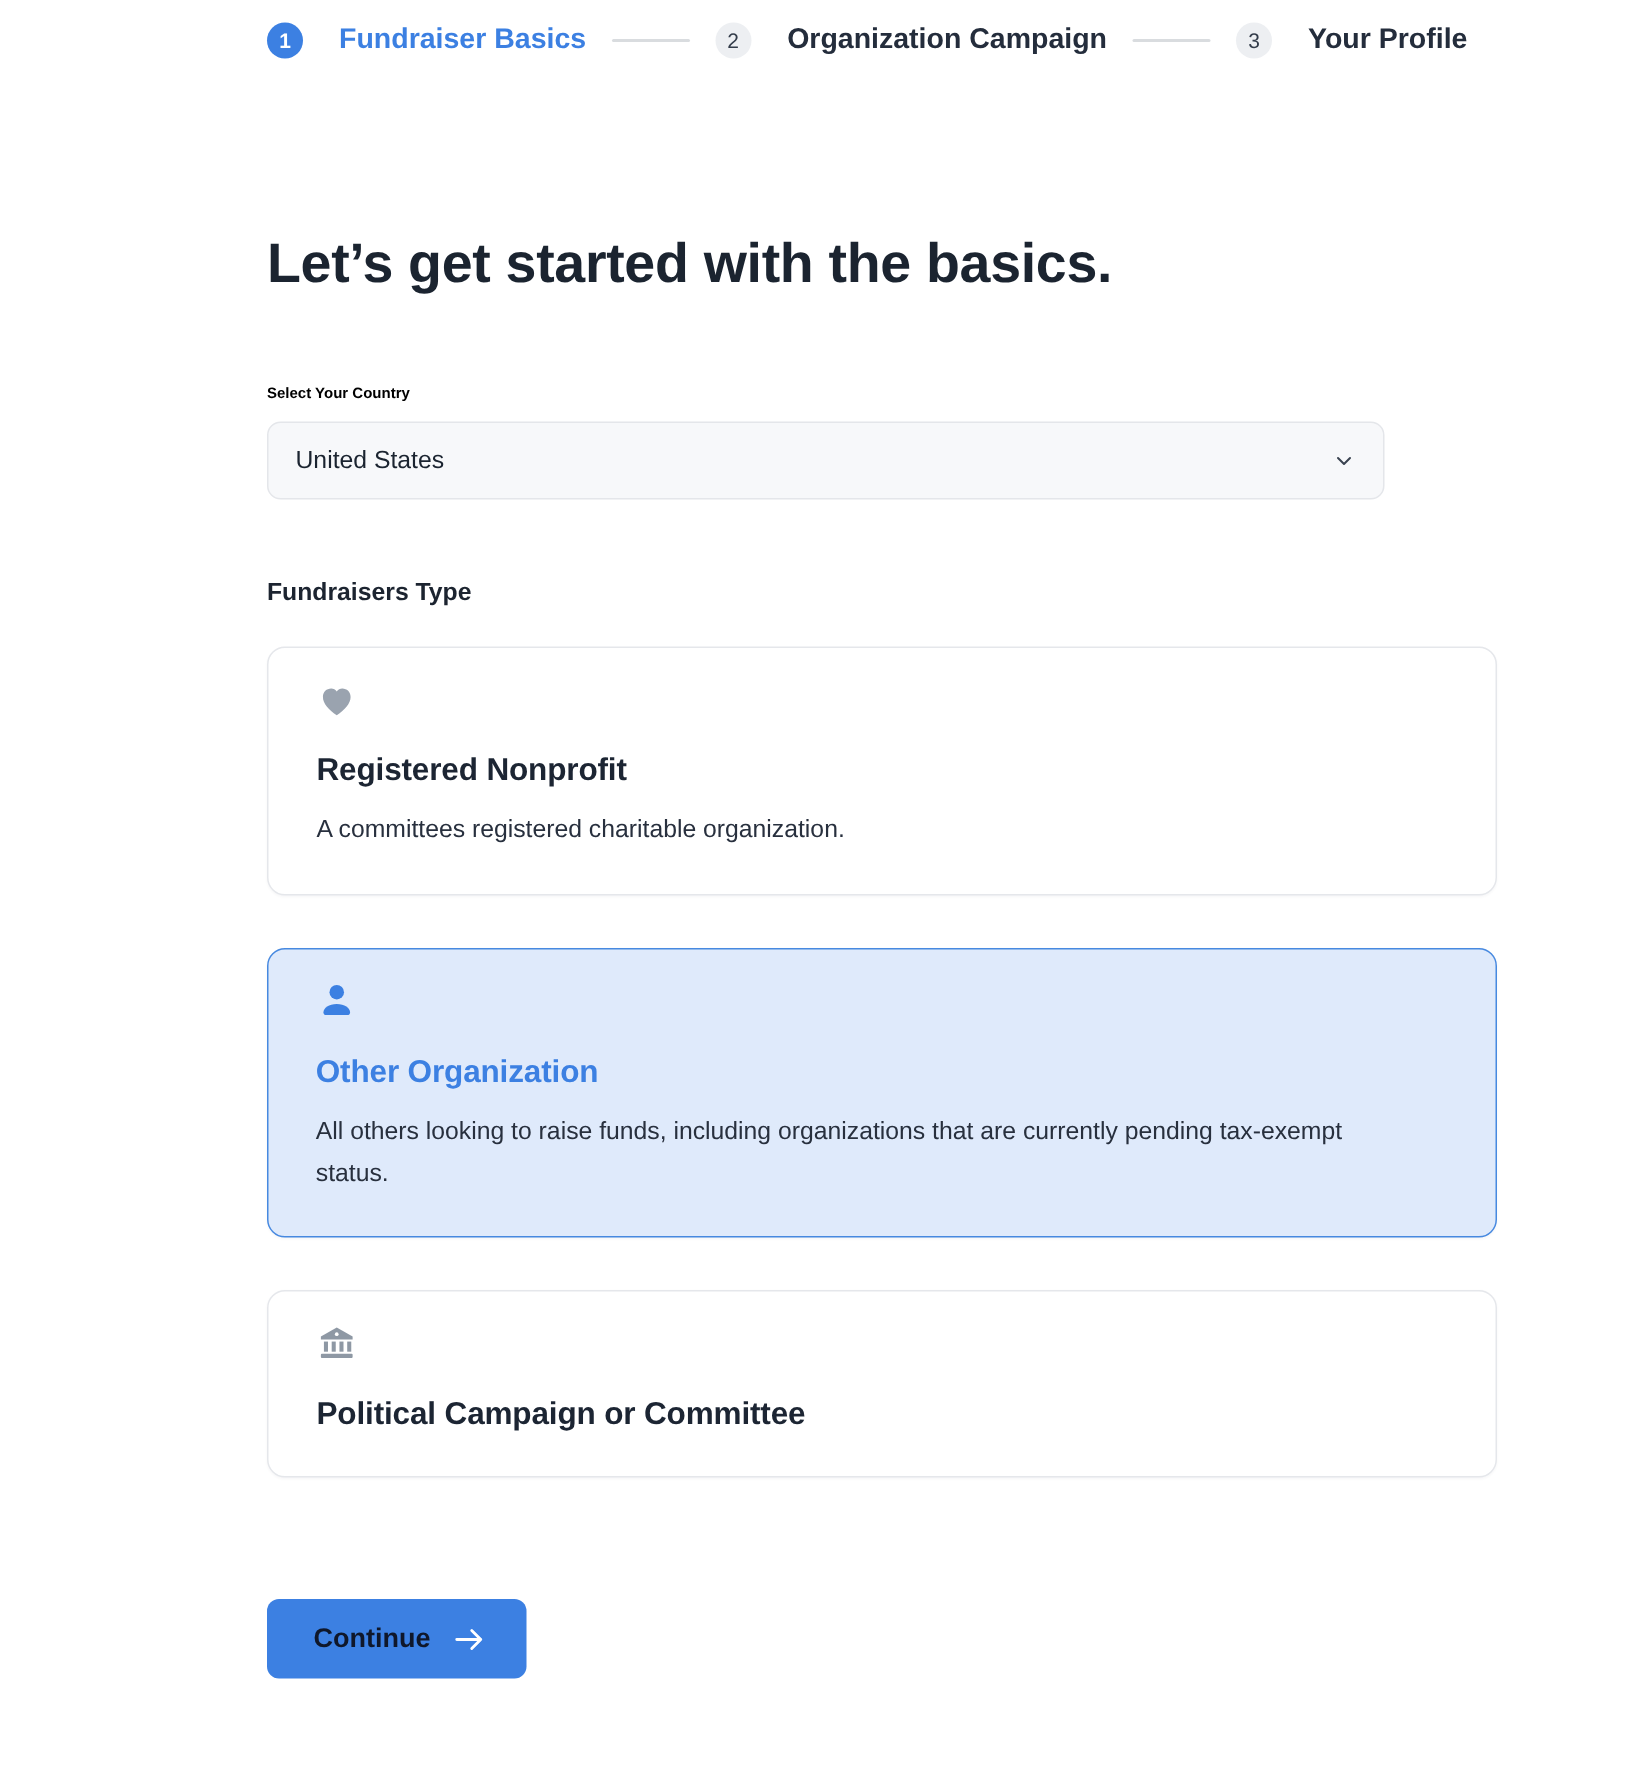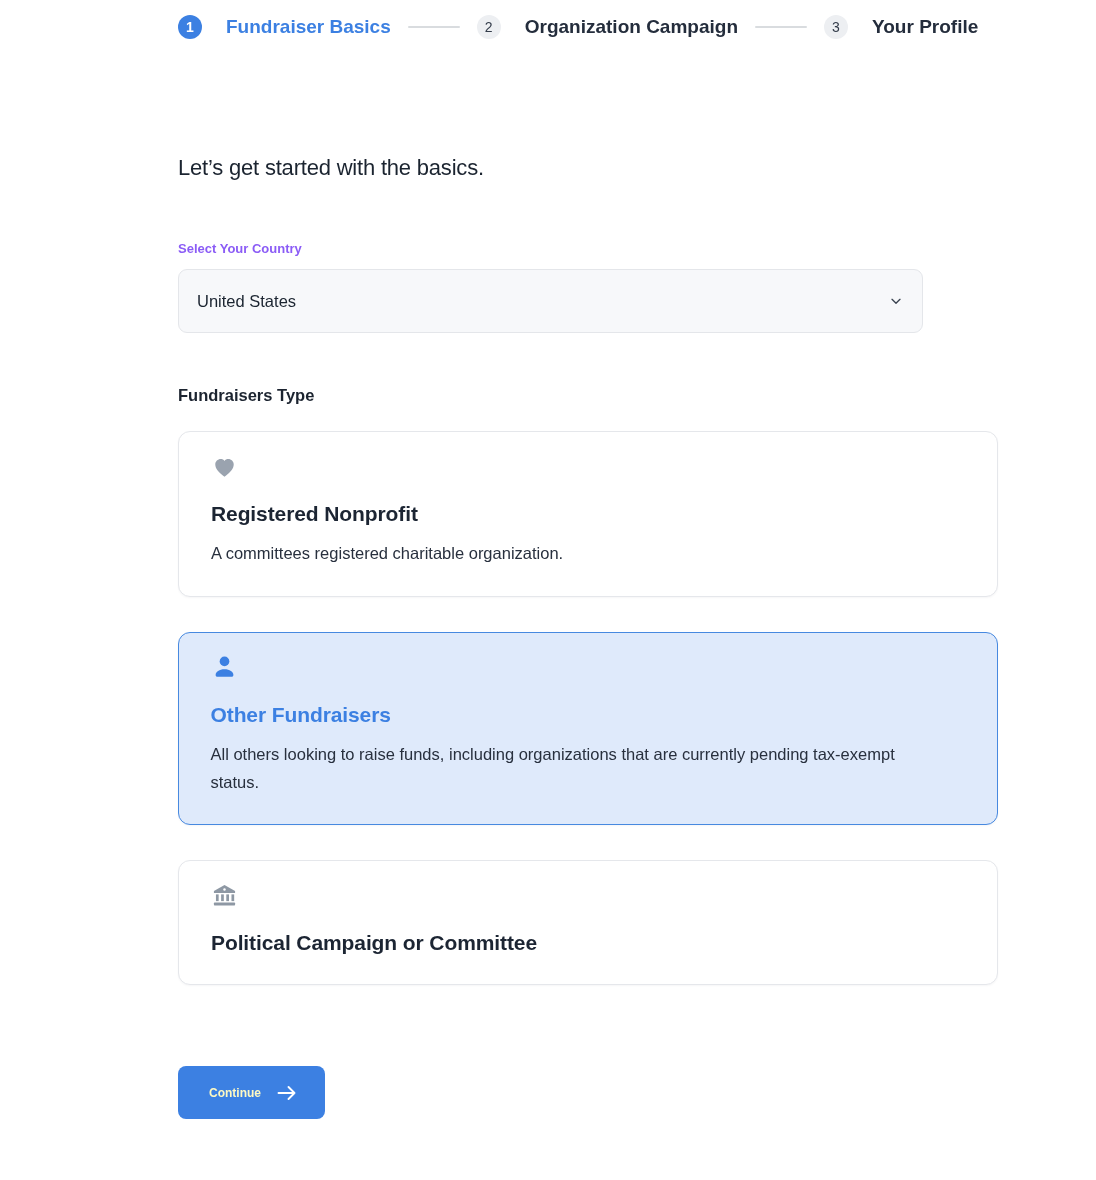--- a/index.html
+++ b/index.html
@@ -34,32 +34,32 @@
   .step.active .step-circle { background:#3c80e2; color:#fff; font-weight:600; }
   .step.active .step-label  { color:#3c80e2; }
   .step-connector {
     width:52px; height:2px; background:#d9dcdf;
     margin:0 17px; flex:0 0 auto; border-radius:1px;
   }
 
   
   .heading {
     margin-top:116px;
-    font-size:22px; font-weight:400; color:#1b2430;
+    font-size:37px; font-weight:700; color:#1b2430;
     letter-spacing:-0.2px;
   }
 
   
   .field-label {
     margin-top:60px;
-    font-size:13px; font-weight:600; color:#8b5cf6;
+    font-size:10px; font-weight:600; color:#000000;
   }
   .select {
     margin-top:13px;
-    width:745px; height:64px;
+    width:745px; height:52px;
     background:#f7f8fa;
     border:1px solid #e4e6ea;
     border-radius:9px;
     display:flex; align-items:center;
     padding:0 18px;
     cursor:pointer;
   }
   .select-value { font-size:16.5px; color:#1b2430; flex:1; }
   .select .chev { width:16px; height:16px; flex:0 0 auto; }
 
@@ -99,21 +99,21 @@
 
   
   .continue-btn {
     margin-top:46px;
     height:53px;
     display:inline-flex; align-items:center;
     gap:14px;
     padding:0 26px 0 31px;
     background:#3c80e2;
     border:none; border-radius:8px;
-    color:#fef9c3; font-size:12px; font-weight:700;
+    color:#0f172a; font-size:18px; font-weight:700;
     font-family:"Liberation Sans","DejaVu Sans",sans-serif;
     cursor:pointer;
   }
   .continue-btn svg { display:block; }
 </style>
 </head>
 <body>
 
 <div class="page">
   <div class="content">
@@ -165,21 +165,21 @@
         <div class="card-desc">A committees registered charitable organization.</div>
       </div>
 
       <div class="card selected">
         <span class="card-icon">
           <svg width="27" height="27" viewBox="0 0 24 24" fill="#3c80e2">
             <circle cx="12" cy="6.6" r="4.3"></circle>
             <path d="M12 13.6c-4.6 0-7.9 2.2-7.9 5 0 .9.7 1.6 1.6 1.6h12.6c.9 0 1.6-.7 1.6-1.6 0-2.8-3.3-5-7.9-5z"></path>
           </svg>
         </span>
-        <div class="card-title">Other Fundraisers</div>
+        <div class="card-title">Other Organization</div>
         <div class="card-desc">All others looking to raise funds, including organizations that are currently pending tax-exempt status.</div>
       </div>
 
       <div class="card default">
         <span class="card-icon">
           <svg width="27" height="27" viewBox="0 0 24 24" fill="#8e98a4">
             <path d="M12 2.6L2.6 8v1.8h18.8V8L12 2.6z"></path>
             <circle cx="12" cy="6.6" r="1.1" fill="#ffffff"></circle>
             <rect x="4.4" y="11" width="2.4" height="6"></rect>
             <rect x="9" y="11" width="2.4" height="6"></rect>

